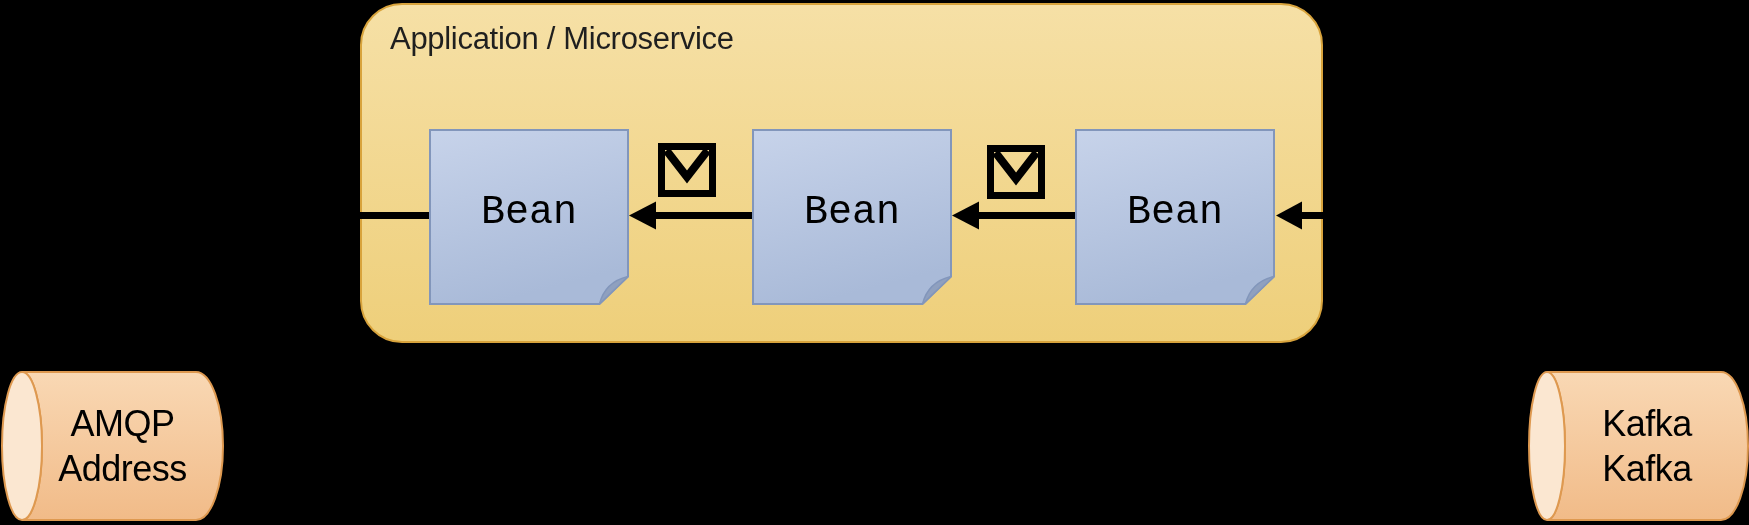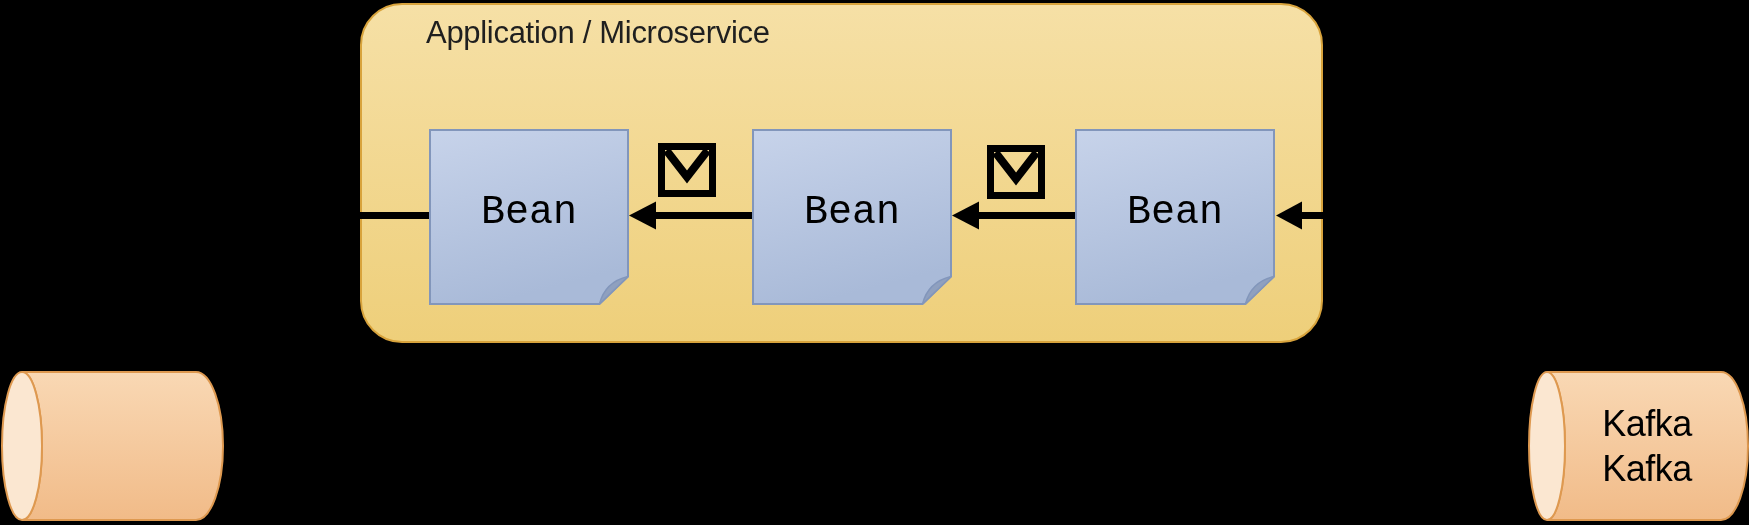--- a/index.html
+++ b/index.html
@@ -17,26 +17,25 @@
     width: 963px; height: 340px;
     box-sizing: border-box;
     border: 2px solid var(--container-border, #D8A33C);
     border-radius: 42px;
     background: linear-gradient(180deg,
       var(--container-fill-top, #F6E0A6) 0%,
       var(--container-fill-bottom, #EECF7A) 100%);
   }
   .app-title {
     position: absolute;
-    left: 28px; top: 10px;
+    left: 28px; top: 16px;
     font-size: 31px;
     letter-spacing: -0.3px;
     color: var(--title-ink, #1F1F1F);
     white-space: nowrap;
-    margin-left: 36px;
   }
   .shapes {
     position: absolute;
     left: 0; top: 0;
     width: 1749px; height: 525px;
   }
   .bean-label {
     position: absolute;
     top: 129px;
     width: 200px; height: 176px;
@@ -144,18 +143,22 @@
     <g>
       <path class="cyl-body" d="M1547,372 H1721 A27,74 0 0 1 1721,520 H1547 A18,74 0 0 0 1547,372 Z"></path>
       <ellipse class="cyl-cap" cx="1547" cy="446" rx="18" ry="74"></ellipse>
     </g>
   </svg>
 
   <div class="bean-label b1">Bean</div>
   <div class="bean-label b2">Bean</div>
   <div class="bean-label b3">Bean</div>
 
+  <div class="queue-label amqp">
+    <span>AMQP</span>
+    <span>Address</span>
+  </div>
   <div class="queue-label kafka">
     <span>Kafka</span>
     <span>Kafka</span>
   </div>
 
 </div>
 
 </body></html>

